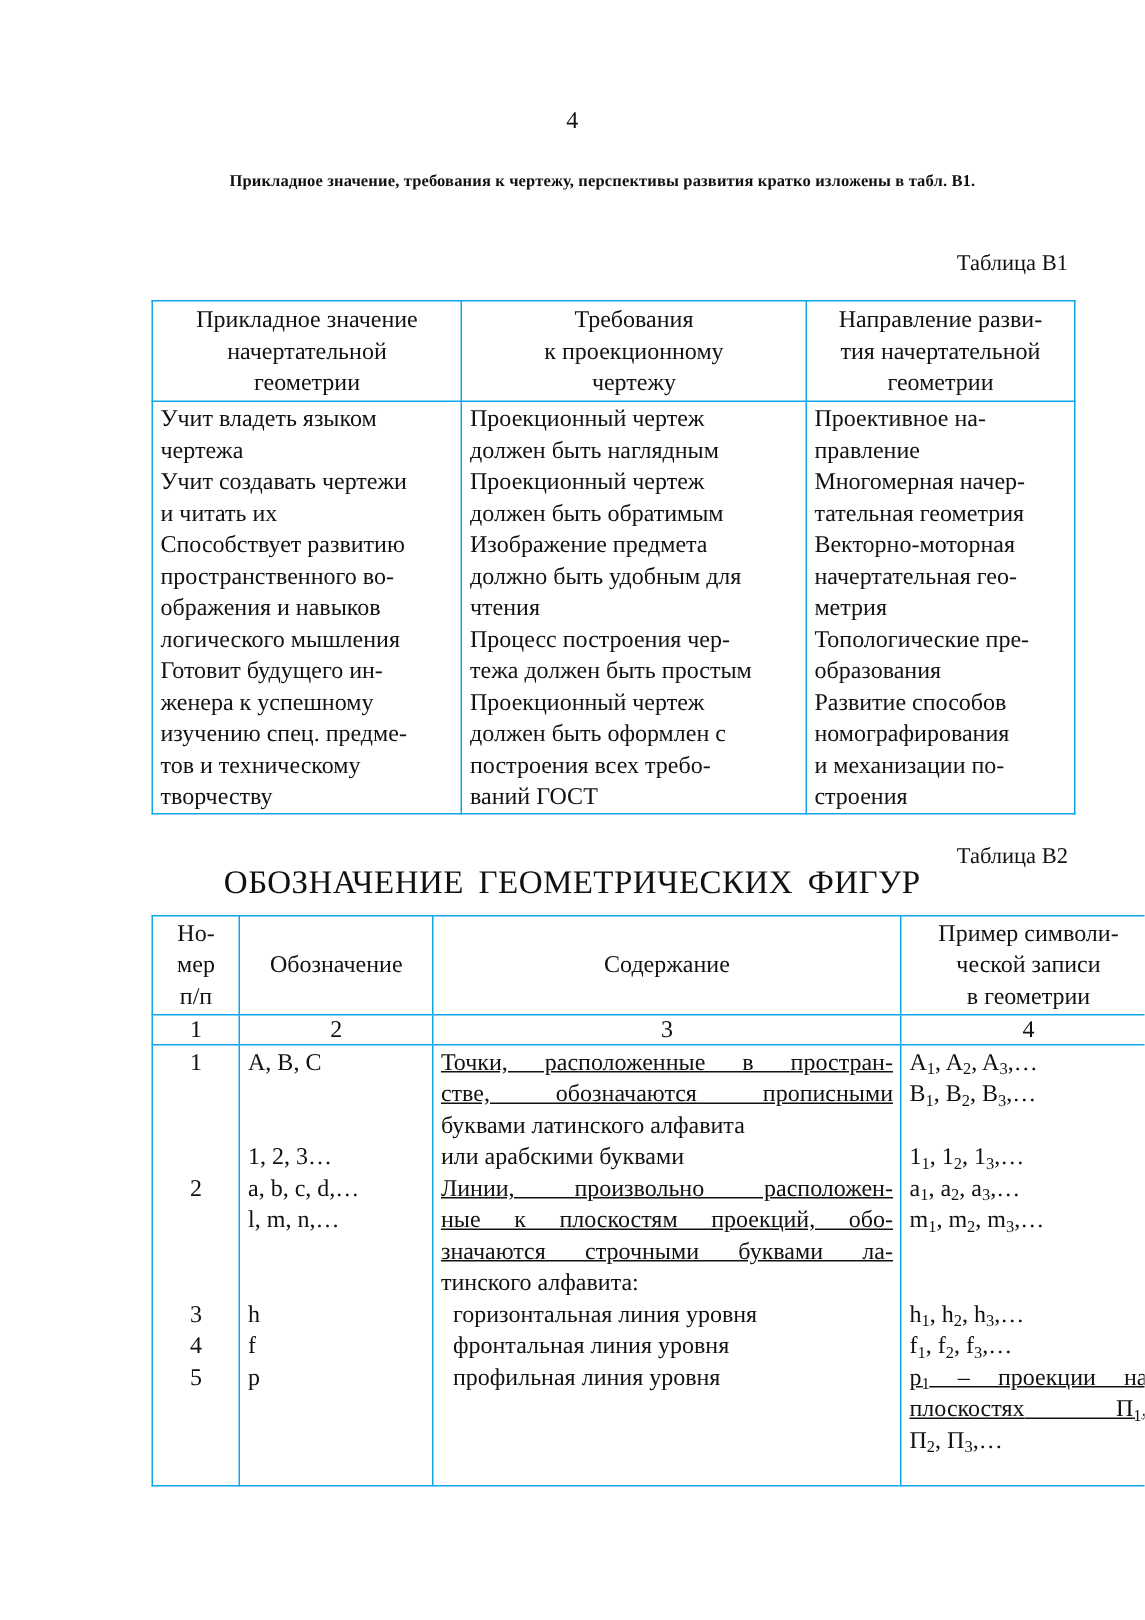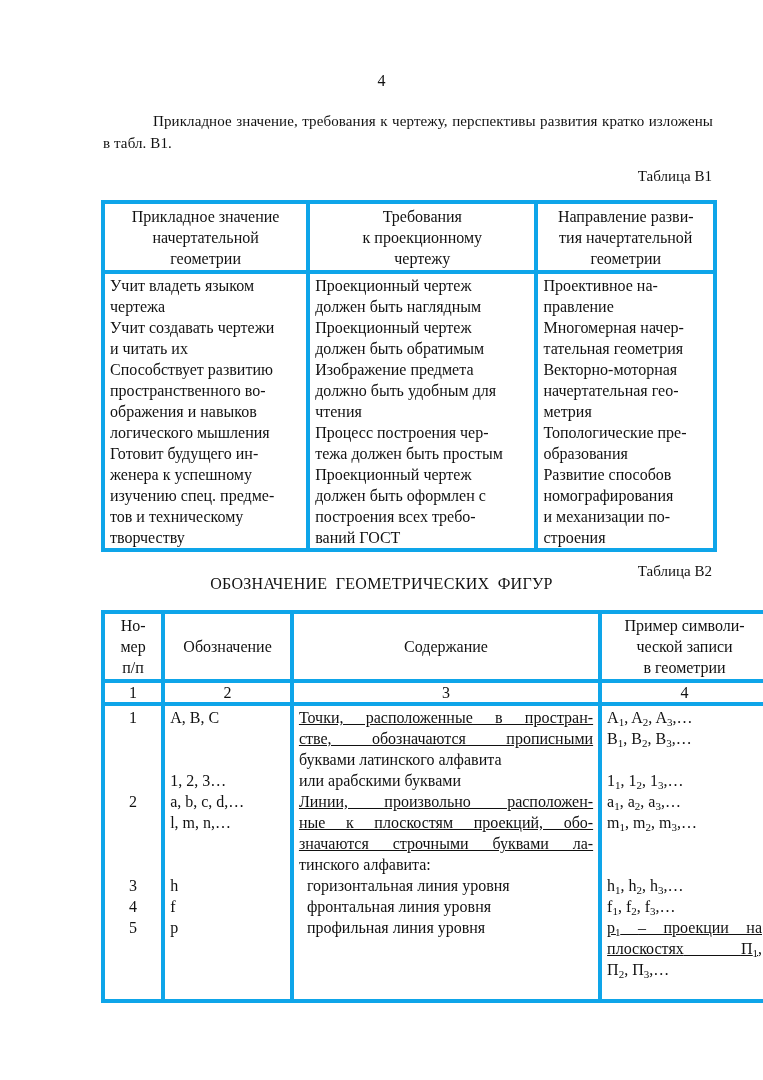--- a/index.html
+++ b/index.html
@@ -5,30 +5,31 @@
   html, body { margin: 0; padding: 0; background: #ffffff; }
   body {
     width: 763px; height: 1080px; position: relative; overflow: hidden;
     font-family: "Liberation Serif", "DejaVu Serif", serif;
     color: #111;
     font-size: 16px;
   }
   .page-number { position: absolute; top: 72px; left: 0; width: 763px; text-align: center; font-size: 16px; }
   .intro {
     position: absolute; top: 110px; left: 103px; width: 610px;
-    line-height: 22px; text-align: justify; text-indent: 50px; font-size: 15px;
+    line-height: 22px; text-align: justify; text-indent: 50px; font-size: 11px;
     letter-spacing: 0.1px;
+    font-weight: bold;
   }
   .caption-right { position: absolute; right: 51px; font-size: 15px; }
   .cap-b1 { top: 168px; }
   .cap-b2 { top: 563px; }
-  .b2-title { position: absolute; top: 575px; left: 0; width: 763px; text-align: center; font-size: 16px; letter-spacing: 0.3px; word-spacing: 4px; }
+  .b2-title { position: absolute; top: 575px; left: 0; width: 763px; text-align: center; font-size: 22px; letter-spacing: 0.3px; word-spacing: 4px; }
 
   table { border-collapse: collapse; position: absolute; font-size: 16px; }
-  td, th { border: 4px solid #0ea5e9; vertical-align: top; font-weight: normal; }
+  td, th { border: 1px solid #0ea5e9; vertical-align: top; font-weight: normal; }
 
   
   .t1 { top: 200px; left: 101px; width: 616px; }
   .t1 th { text-align: center; line-height: 21px; padding: 2px 3px 1px 3px; }
   .t1 td { line-height: 21px; padding: 1px 4px 0 5px; }
   .t1 .col1 { width: 197px; }
   .t1 .col2 { width: 220px; }
   .t1 .col3 { width: 170px; }
   .t1 .item { display: block; }
 

